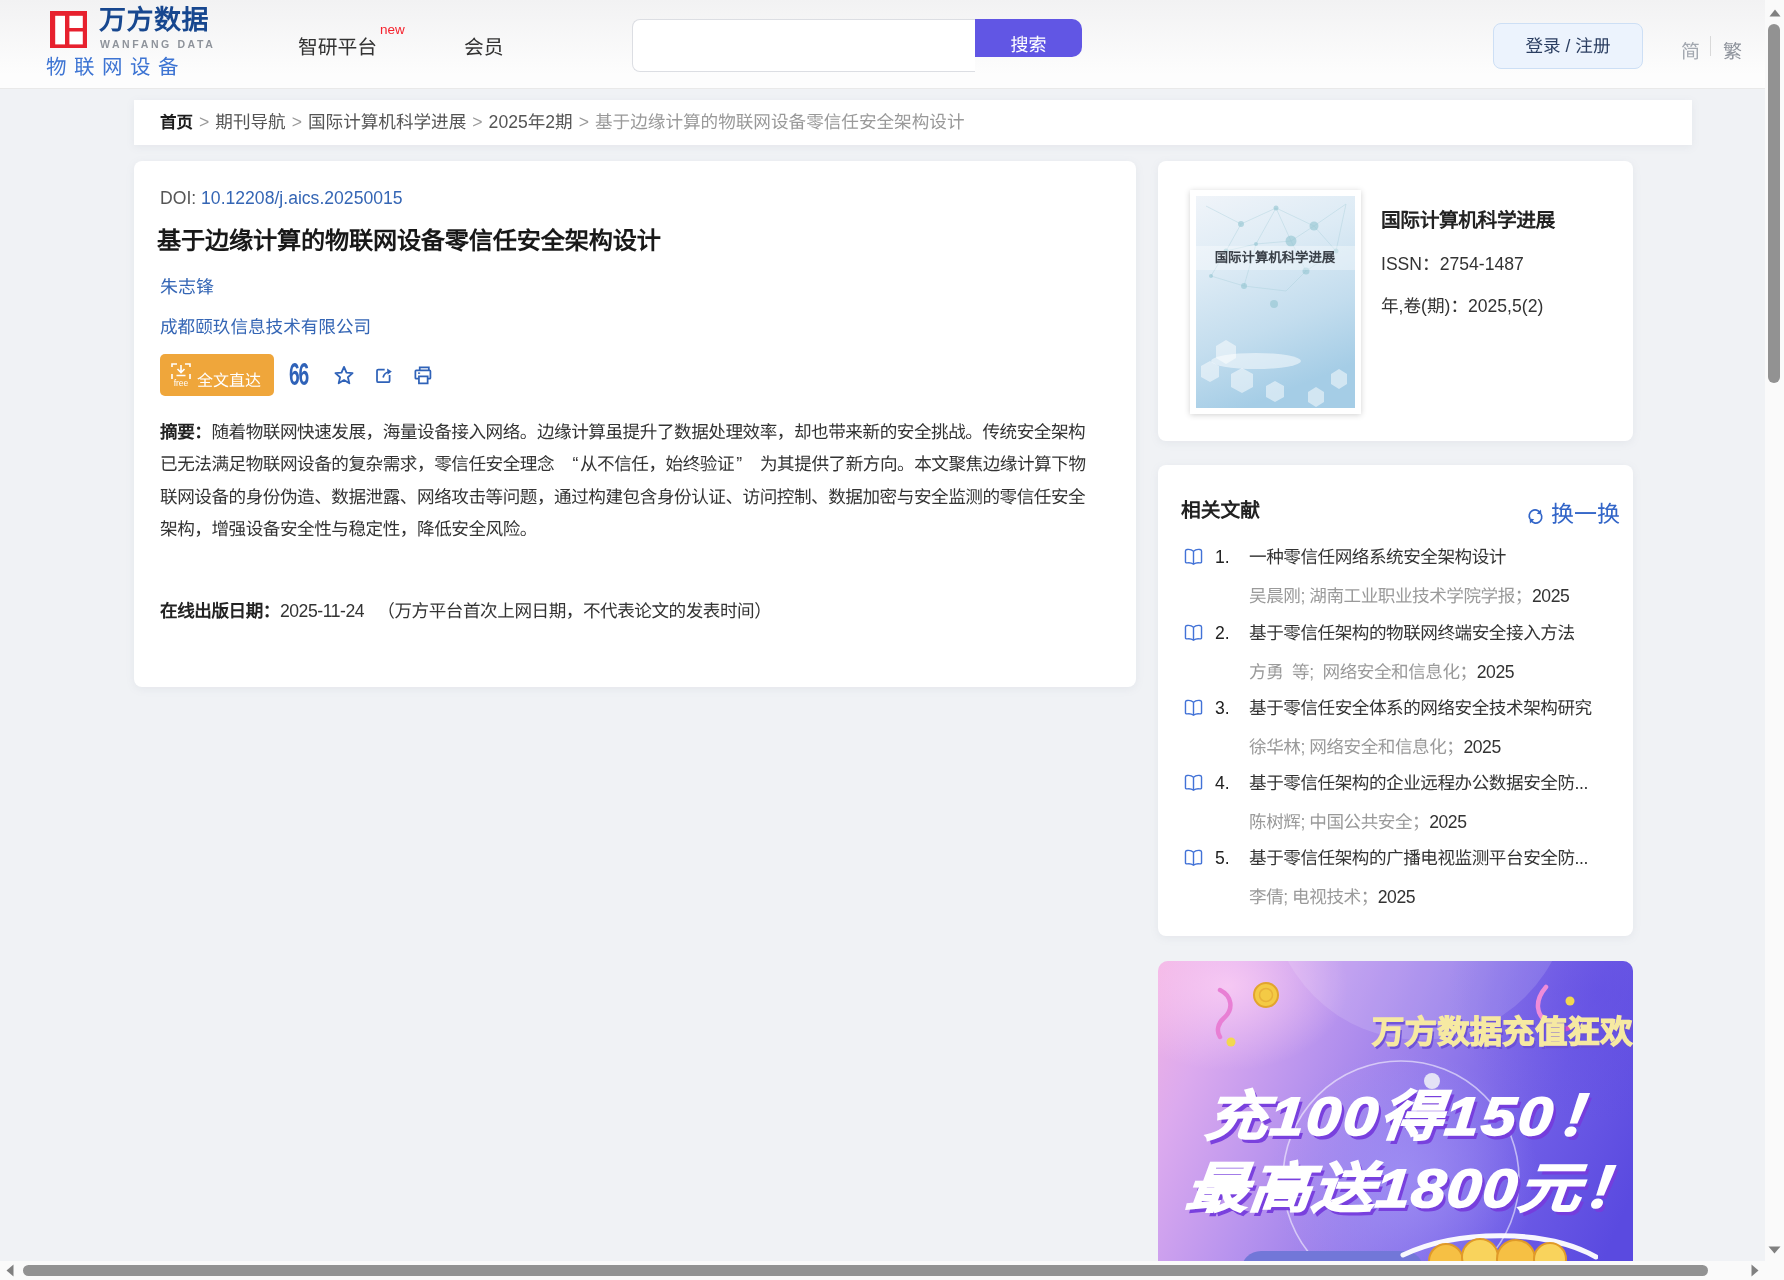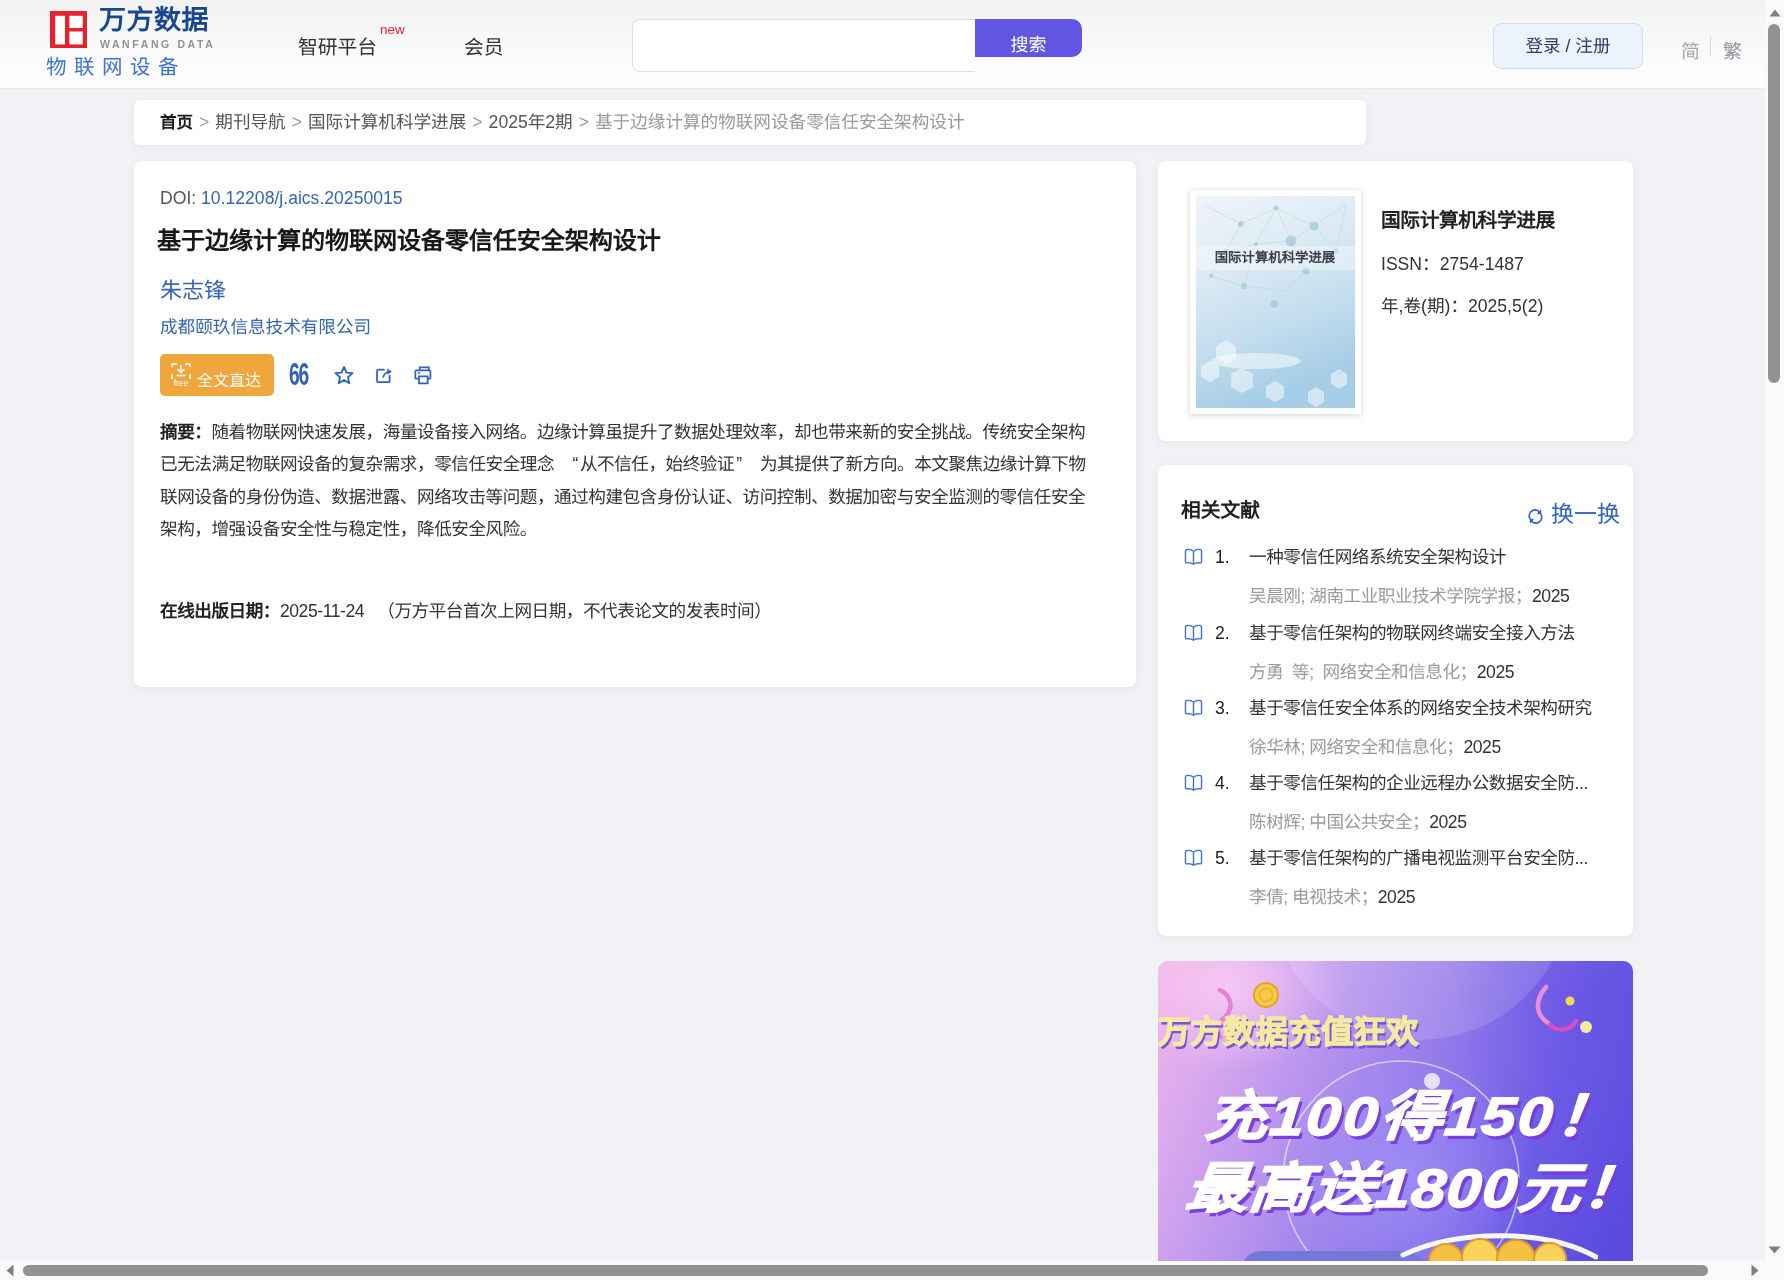--- a/index.html
+++ b/index.html
@@ -32,27 +32,27 @@
     <div class="abs" style="left:298px;top:31px;font-size:19.8px;color:#333">智研平台</div>
     <div class="abs" style="left:380px;top:22px;font-size:13.5px;font-weight:normal;color:#f5222d">new</div>
     <div class="abs" style="left:464px;top:31px;font-size:19.8px;color:#333">会员</div>
     <div class="abs" style="left:632px;top:19px;width:343px;height:53px;background:#fff;border:1px solid #dcdee3;border-right:none;border-radius:8px 0 0 8px"></div>
     <div class="abs" style="left:975px;top:19px;width:107px;height:38px;background:#6156e4;border-radius:0 10px 10px 0;color:#fff;font-size:18px;text-align:center;line-height:53px">搜索</div>
     <div class="abs" style="left:1493px;top:23px;width:150px;height:46px;background:#ecf3fd;border:1px solid #cddff5;border-radius:8px;color:#2b3e61;font-size:17.6px;text-align:center;line-height:44px">登录 / 注册</div>
     <div class="abs" style="left:1681px;top:36px;font-size:19px;color:#a3a8b0">简</div>
     <div class="abs" style="left:1710px;top:36px;width:1px;height:20px;background:#d9d9d9"></div>
     <div class="abs" style="left:1723px;top:36px;font-size:19px;color:#8d929b">繁</div>
   </div>
-  <div class="card" style="left:134px;top:100px;width:1232px;height:45px;border-radius:6px">
+  <div class="card" style="left:134px;top:100px;width:1558px;height:45px;border-radius:0">
     <div class="abs" style="left:26px;top:0;height:45px;line-height:44px;font-size:17.6px;color:#555;white-space:nowrap"><b style="color:#1c1c1c;font-size:16.5px">首页</b><span style="color:#999;margin:0 6px">&gt;</span>期刊导航<span style="color:#999;margin:0 6px">&gt;</span>国际计算机科学进展<span style="color:#999;margin:0 6px">&gt;</span>2025年2期<span style="color:#999;margin:0 6px">&gt;</span><span style="color:#999">基于边缘计算的物联网设备零信任安全架构设计</span></div>
   </div>
   <div class="card" id="maincard" style="left:134px;top:161px;width:1002px;height:526px">
     <div class="abs" style="left:26px;top:27px;font-size:17.6px;color:#555">DOI: <a class="blue" href="#">10.12208/j.aics.20250015</a></div>
     <div class="abs cjk" style="left:23px;top:60px;font-size:24.2px;font-weight:bold;color:#181818;letter-spacing:-0.2px">基于边缘计算的物联网设备零信任安全架构设计</div>
-    <div class="abs" style="left:26px;top:111px;font-size:22px"><a class="blue" href="#">朱志锋</a></div>
+    <div class="abs" style="left:26px;top:111px;font-size:18px"><a class="blue" href="#">朱志锋</a></div>
     <div class="abs" style="left:26px;top:152px;font-size:17.6px"><a class="blue" href="#">成都颐玖信息技术有限公司</a></div>
     <div class="abs" style="left:26px;top:193px;width:114px;height:42px;background:#efa63b;border-radius:5px">
       <svg class="abs" style="left:10px;top:8px" width="22" height="26" viewBox="0 0 22 26">
         <g fill="none" stroke="#fff" stroke-width="1.6">
           <path d="M2 5 L2 2 L7 2 M15 2 L20 2 L20 5"></path>
           <path d="M2 12 L2 17 M20 12 L20 17"></path>
           <path d="M11 3 L11 10 M7.5 7 L11 10.5 L14.5 7 M6.5 13.5 L15.5 13.5"></path>
         </g>
         <text x="11" y="24" font-size="8.5" fill="#fff" text-anchor="middle" font-family="Liberation Sans">free</text>
       </svg>
@@ -175,21 +175,21 @@
       <circle cx="108" cy="34" r="12" fill="#f4ca45" stroke="#e2a42e" stroke-width="2"></circle>
       <circle cx="108" cy="34" r="6.5" fill="none" stroke="#e8b23a" stroke-width="1.5"></circle>
       <circle cx="274" cy="120" r="8" fill="#e4e2f6"></circle>
       <circle cx="73" cy="81" r="4.5" fill="#f2d84f"></circle>
       <circle cx="412" cy="40" r="4.5" fill="#f2d84f"></circle>
       <circle cx="428" cy="66" r="6" fill="#f5eaa0"></circle>
       <path d="M62 29 C74 35 76 48 66 57 M66 57 C60 62 58 70 62 76" fill="none" stroke="#e87fd4" stroke-width="4.5" stroke-linecap="round"></path>
       <path d="M388 26 C376 40 378 54 390 62" fill="none" stroke="#ef8cd9" stroke-width="4.5" stroke-linecap="round"></path>
       <path d="M392 64 C400 71 412 70 418 60" fill="none" stroke="#d44fc4" stroke-width="4.5" stroke-linecap="round"></path>
     </svg>
-    <div class="abs" style="left:0;top:45px;width:475px;text-align:left;font-size:32px;font-weight:900;color:#f6e9a2;letter-spacing:0.6px;text-shadow:2px 3px 0 rgba(108,80,215,.95);-webkit-text-stroke:1.3px #f6e9a2">万方数据充值狂欢</div>
+    <div class="abs" style="left:0;top:45px;width:475px;text-align:right;font-size:32px;font-weight:900;color:#f6e9a2;letter-spacing:0.6px;text-shadow:2px 3px 0 rgba(108,80,215,.95);-webkit-text-stroke:1.3px #f6e9a2">万方数据充值狂欢</div>
     <div class="abs" style="left:17px;top:127px;width:475px;text-align:center;font-size:54px;line-height:56px;font-weight:bold;font-style:italic;color:#fff;letter-spacing:2px;text-shadow:3px 4px 0 rgba(118,60,220,.95);-webkit-text-stroke:1.5px #fff;transform:scaleX(1.15) skewX(-4deg)">充100得150！</div>
     <div class="abs" style="left:20px;top:199px;width:475px;text-align:center;font-size:54px;line-height:56px;font-weight:bold;font-style:italic;color:#fff;letter-spacing:1px;text-shadow:3px 4px 0 rgba(118,60,220,.95);-webkit-text-stroke:1.5px #fff;transform:scaleX(1.15) skewX(-4deg)">最高送1800元！</div>
     <div class="abs" style="left:83px;top:290px;width:183px;height:40px;border-radius:20px;background:#7277d8"></div>
     <svg class="abs" style="left:240px;top:270px" width="200" height="32" viewBox="0 0 200 32">
       <path d="M5 24 C60 -2 150 -2 198 26" fill="none" stroke="#fff" stroke-width="5" stroke-linecap="round" opacity=".95"></path>
       <g>
         <circle cx="48" cy="30" r="17" fill="#f6c044" stroke="#e09a28" stroke-width="2"></circle>
         <circle cx="82" cy="26" r="18" fill="#f9d35c" stroke="#e09a28" stroke-width="2"></circle>
         <circle cx="118" cy="28" r="19" fill="#f6c044" stroke="#e09a28" stroke-width="2"></circle>
         <circle cx="152" cy="28" r="16" fill="#f9d35c" stroke="#e09a28" stroke-width="2"></circle>

